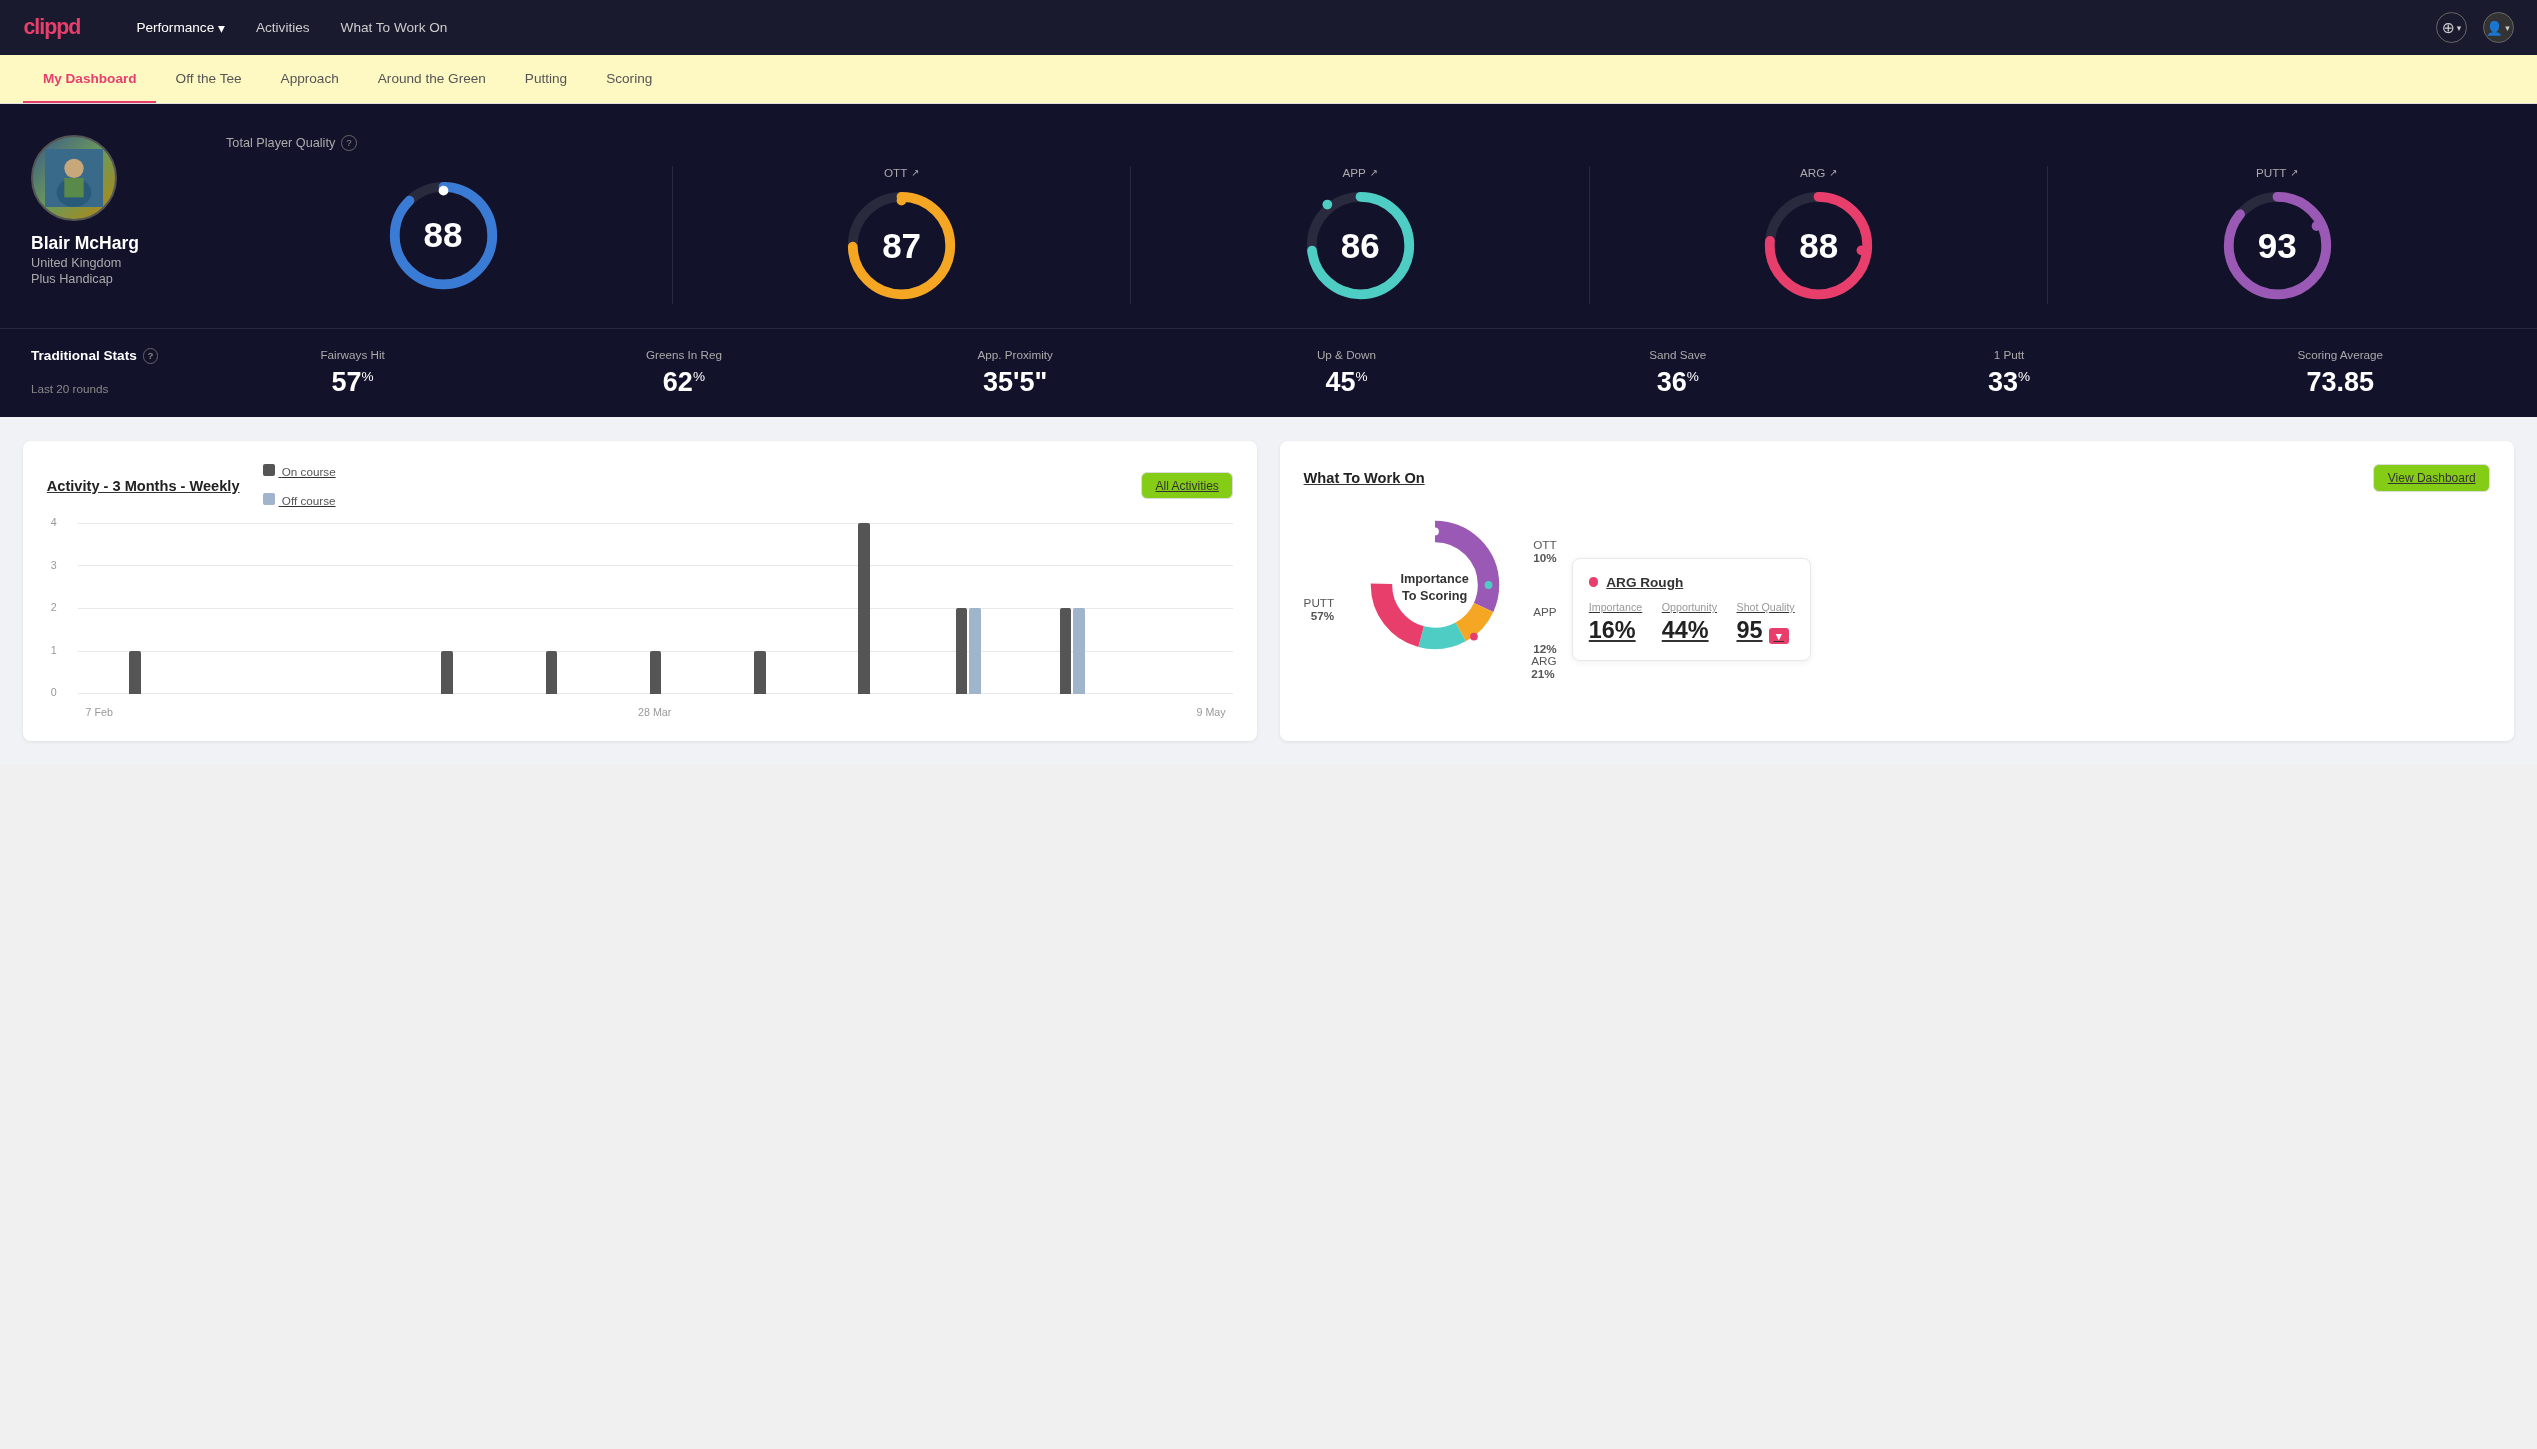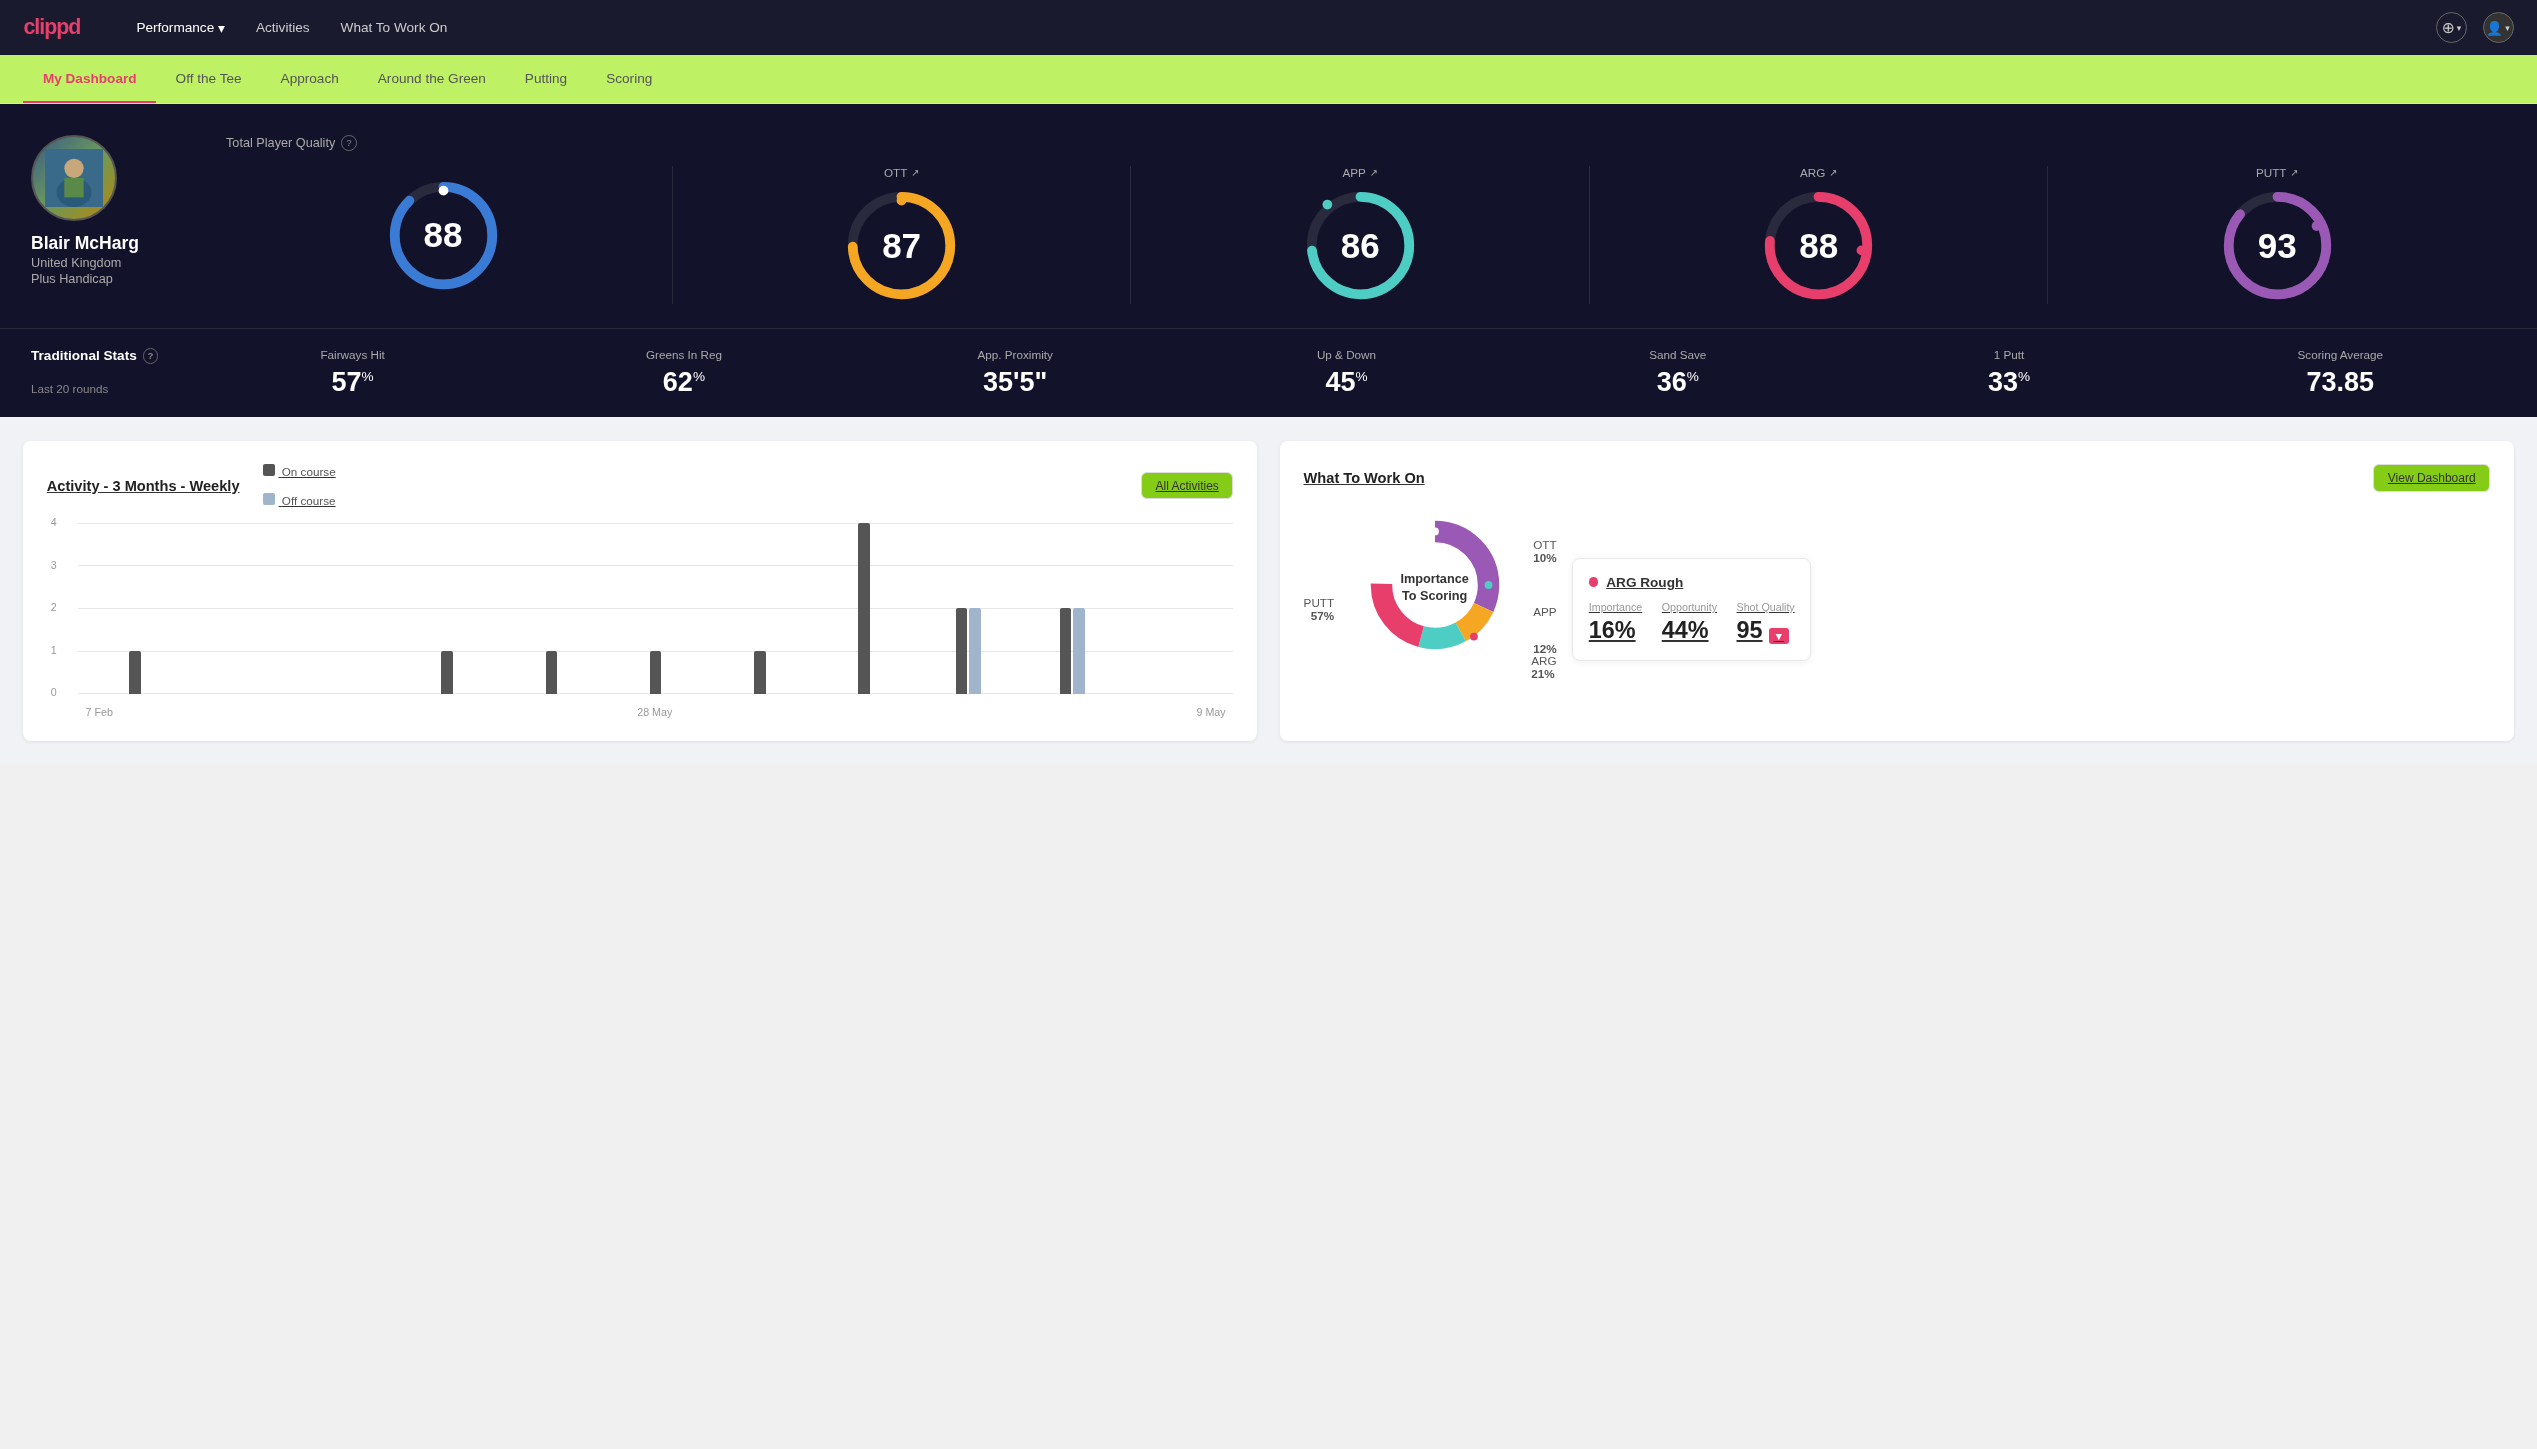--- a/index.html
+++ b/index.html
@@ -51,21 +51,21 @@
       border-radius: 50%;
       display: flex; align-items: center; justify-content: center;
       cursor: pointer;
       color: #ccc;
       font-size: 13.6px;
       background: #333;
     }
 
     
     .tab-bar {
-      background: #bef264;
+      background: #fef9c3;
       display: flex;
       align-items: center;
       padding: 0 23.4px;
       border-bottom: 1px solid #e0e0e0;
       gap: 0;
     }
     .tab {
       color: #555;
       font-size: 13.6px;
       padding: 15.6px 19.5px;
@@ -699,21 +699,21 @@
           </div>
           <div class="bar-group">
             <div class="bar-stack">
               <div style="height: 1.9px;"></div>
             </div>
           </div>
         </div>
 
       <div class="x-labels">
         <span>7 Feb</span>
-        <span>28 May</span>
+        <span>28 Mar</span>
         <span>9 May</span>
       </div>
     </div>
   </div>
 
   <div class="panel">
     <div class="panel-header">
       <span class="panel-title">What To Work On</span>
       <button class="panel-btn">View Dashboard</button>
     </div>

